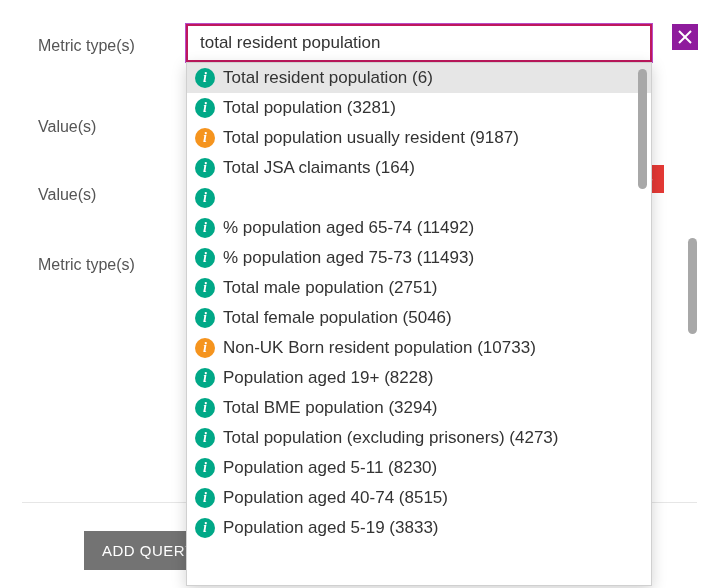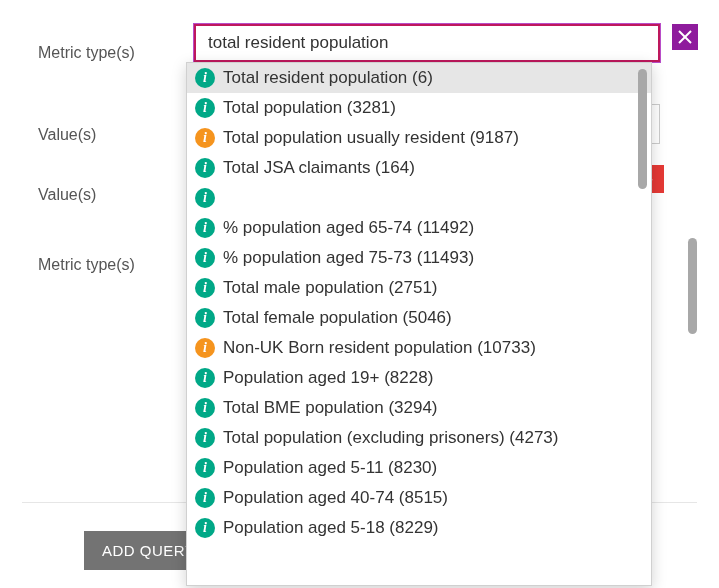--- a/index.html
+++ b/index.html
@@ -17,23 +17,22 @@
     overflow: hidden;
   }
   .form-col {
     position: absolute;
     left: 38px;
     top: 0;
     width: 630px;
   }
   .form-row {
     display: flex;
-    align-items: flex-end;
+    align-items: center;
     padding-top: 24px;
-    gap: 8px;
   }
   .form-label {
     width: 148px;
     color: #555;
     font-size: 16px;
     padding-top: 6px;
   }
   .input-wrap {
     flex: 1;
   }
@@ -268,19 +267,19 @@
         <div class="dd-item">
           <span class="dd-icon green">i</span>
           <span class="dd-label">Population aged 5-11 (8230)</span>
         </div>
         <div class="dd-item">
           <span class="dd-icon green">i</span>
           <span class="dd-label">Population aged 40-74 (8515)</span>
         </div>
         <div class="dd-item">
           <span class="dd-icon green">i</span>
-          <span class="dd-label">Population aged 5-18 (8229)</span>
+          <span class="dd-label">Population aged 5-19 (3833)</span>
         </div>
       </div>
     <div class="dd-scroll"></div>
   </div>
 
 </div>
 
 </body></html>

